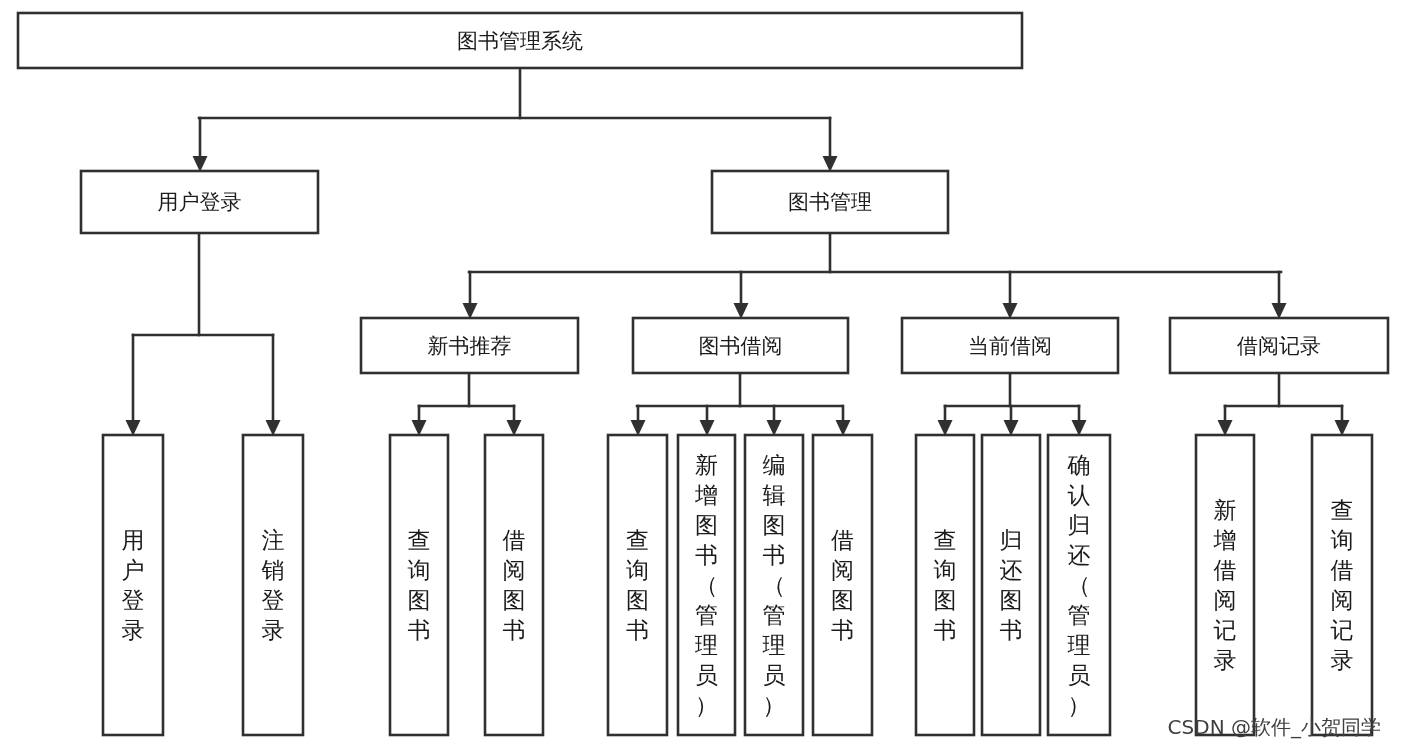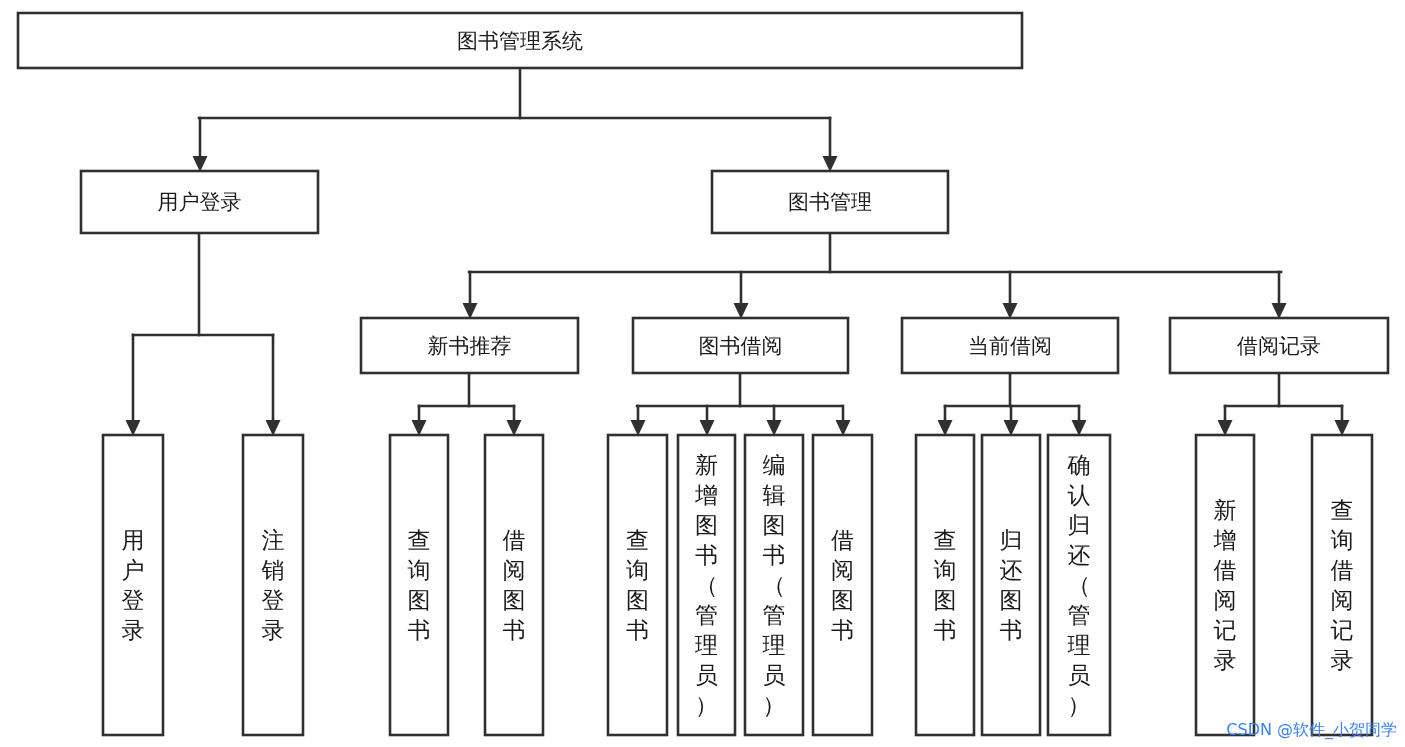--- a/index.html
+++ b/index.html
@@ -42,25 +42,25 @@
   }
   .node-label-h {
     font-family: "DejaVu Sans", "Liberation Sans", sans-serif;
     font-size: 21px;
     fill: #1b1b1b;
     text-anchor: middle;
     dominant-baseline: middle;
   }
   .watermark {
     position: absolute;
-    right: 8px;
+    right: 24px;
     bottom: 6px;
     font-family: "DejaVu Sans", "Liberation Sans", sans-serif;
-    font-size: 16px;
-    color: #3b82f6;
+    font-size: 20px;
+    color: #404040;
     white-space: nowrap;
     user-select: none;
   }
 </style>
 </head>
 <body>
 
 <div id="diagram-root">
 
   <svg class="diagram-canvas" viewBox="0 0 1405 747">

